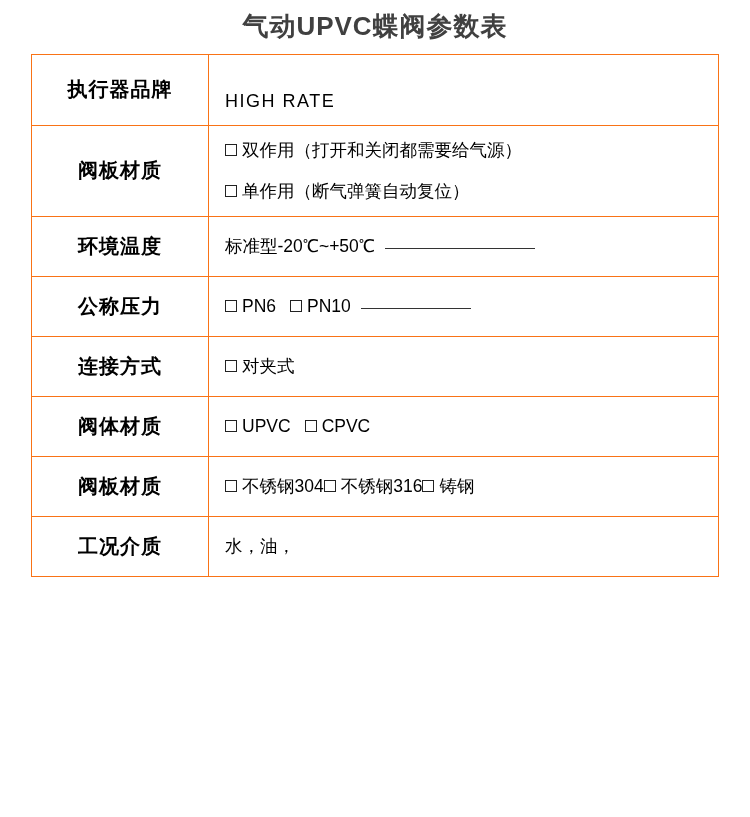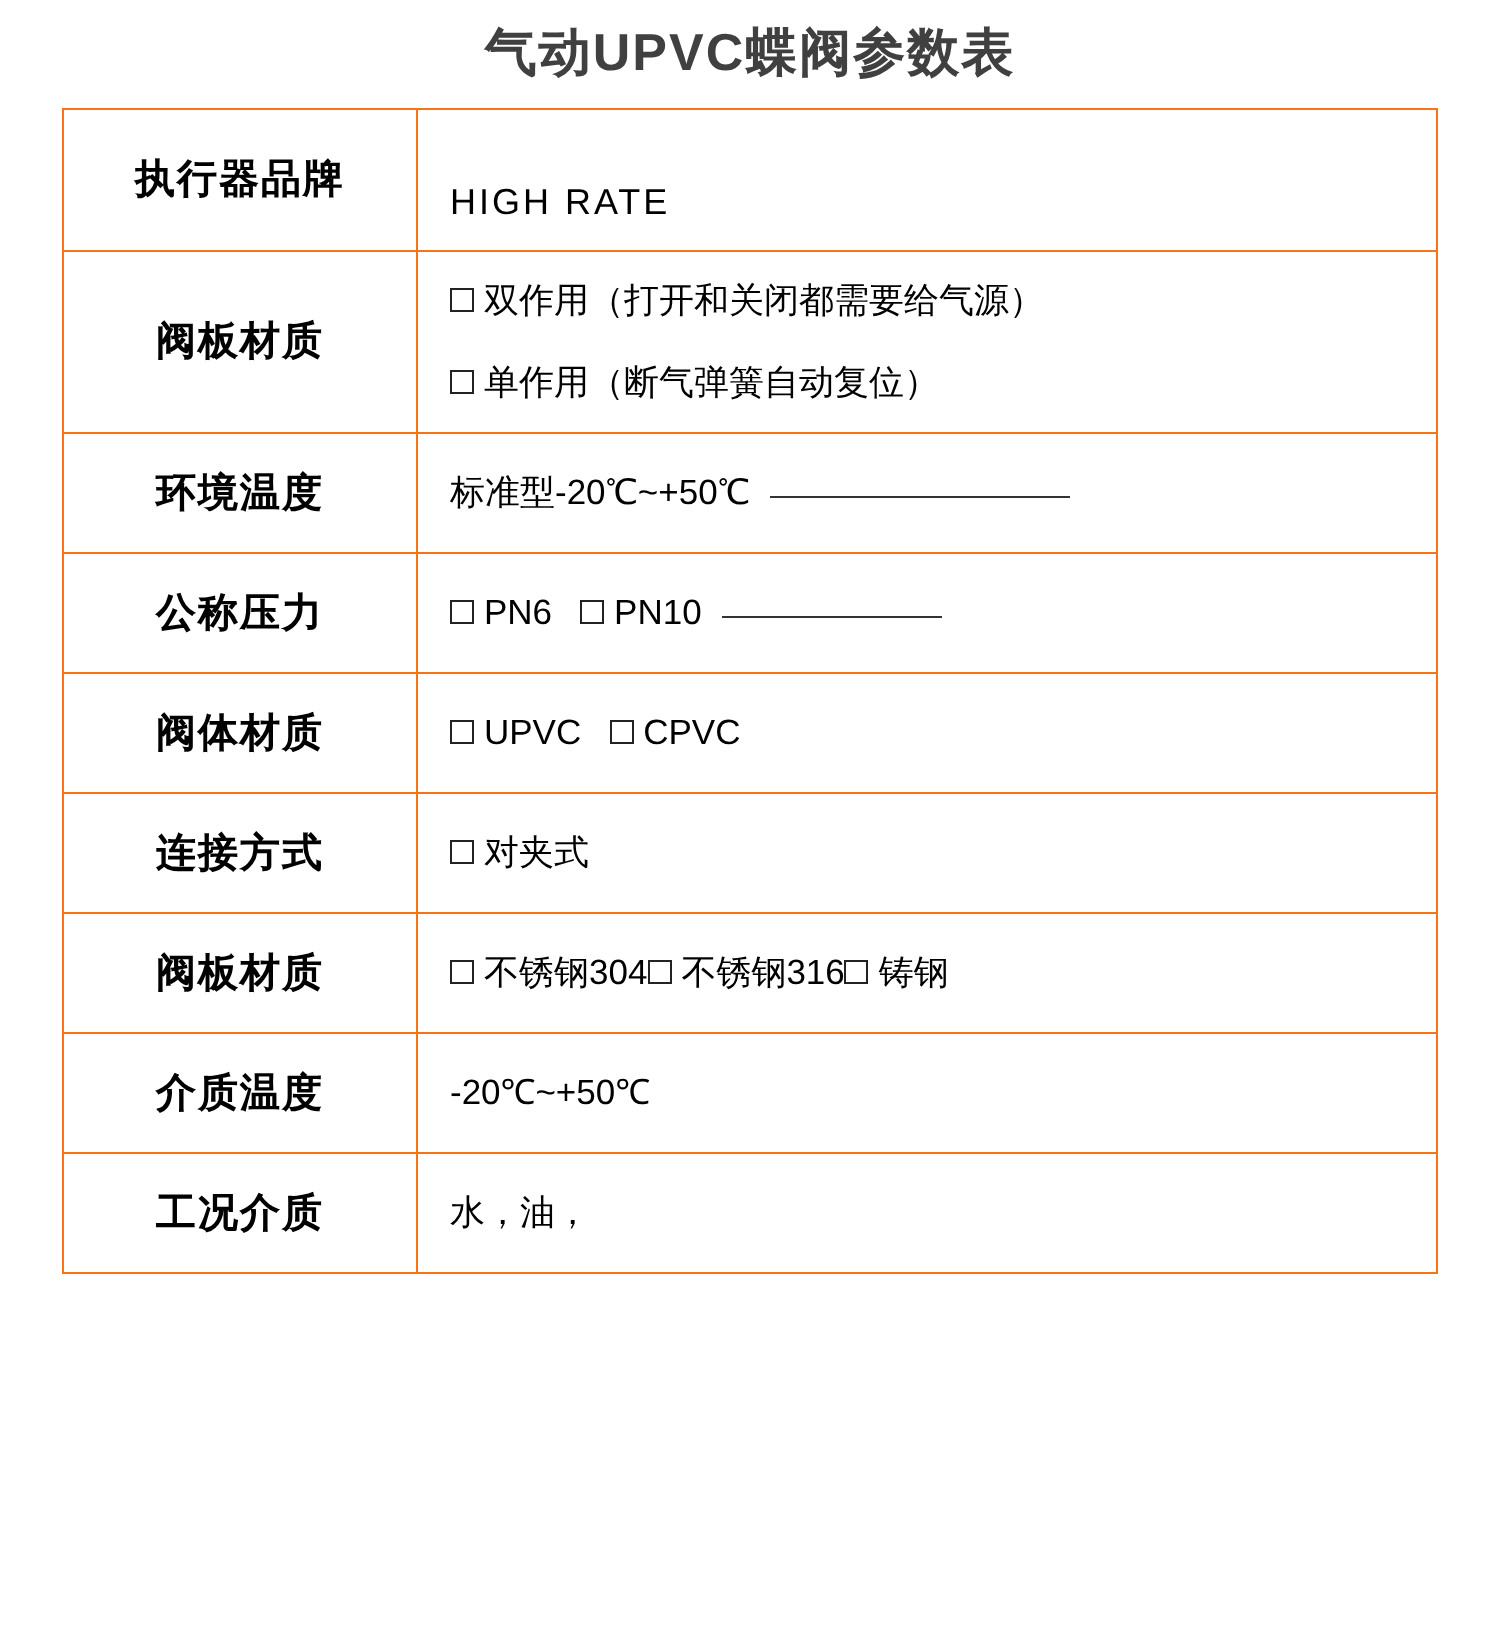--- a/index.html
+++ b/index.html
@@ -133,53 +133,47 @@
       <tr>
         <td class="label tall-2">公称压力</td>
         <td class="value">
           <span class="val-line">
             <span class="box"></span><span>PN6</span><span class="gap"></span><span class="box"></span><span>PN10</span><span class="blank w110"></span>
           </span>
         </td>
       </tr>
 
       <tr>
-        <td class="label tall-2">阀体材质</td>
+        <td class="label tall-2">连接方式</td>
         <td class="value">
           <span class="val-line">
-            <span class="box"></span><span>UPVC</span><span class="gap"></span><span class="box"></span><span>CPVC</span>
+            <span class="box"></span><span>对夹式</span>
           </span>
         </td>
       </tr>
 
       <tr>
-        <td class="label tall-2">连接方式</td>
+        <td class="label tall-2">阀体材质</td>
         <td class="value">
           <span class="val-line">
-            <span class="box"></span><span>对夹式</span>
+            <span class="box"></span><span>UPVC</span><span class="gap"></span><span class="box"></span><span>CPVC</span>
           </span>
         </td>
       </tr>
 
       <tr>
         <td class="label tall-2">阀板材质</td>
         <td class="value">
           <span class="val-line">
             <span class="box"></span><span>不锈钢304</span><span class="box"></span><span>不锈钢316</span><span class="box"></span><span>铸钢</span>
           </span>
         </td>
       </tr>
 
 
-      <tr>
-        <td class="label tall-2">介质温度</td>
-        <td class="value">
-          <span class="val-line">-20℃~+50℃</span>
-        </td>
-      </tr>
 
       <tr>
         <td class="label tall-2">工况介质</td>
         <td class="value">
           <span class="val-line">
             <span>水，油，</span>
           </span>
         </td>
       </tr>
 

